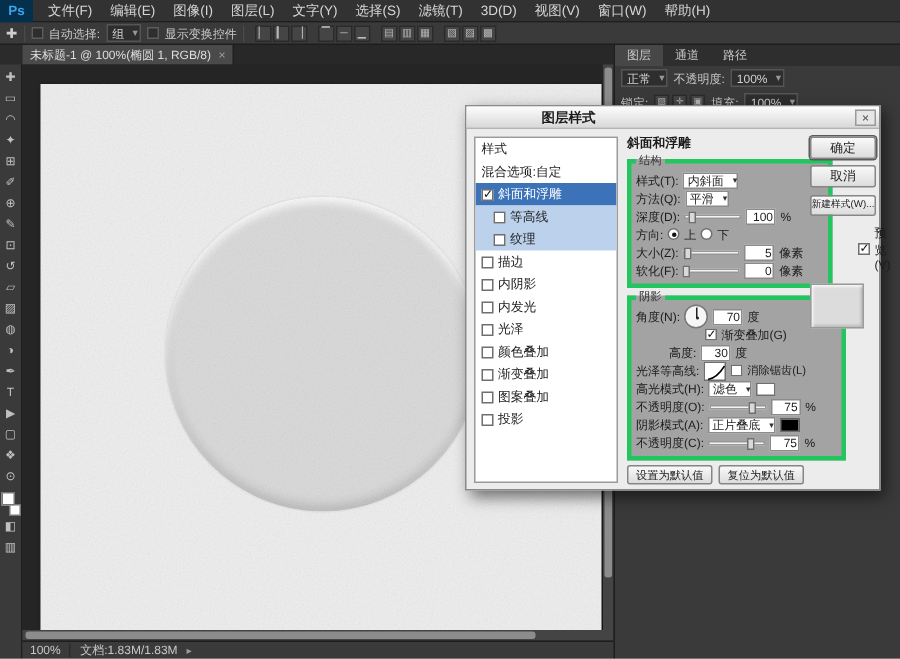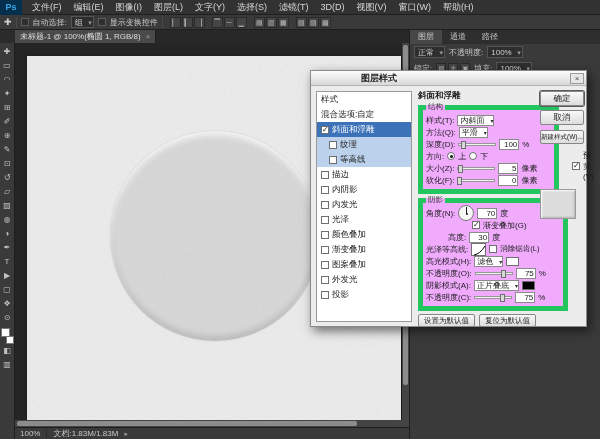--- a/index.html
+++ b/index.html
@@ -65,21 +65,21 @@
   #styleslist { position:absolute; left:5px; top:20px; width:96px; height:231px; background:#ffffff; border:1px solid #9a9a9a; overflow:hidden; }
   .sl-item { display:flex; align-items:center; gap:3px; height:15px; padding-left:4px; font-size:8.5px; white-space:nowrap; }
   .sl-item.sub { padding-left:12px; }
   .sl-item.sel { background:#3c72b8; color:#fff; }
   .sl-item.subsel { background:#bcd2ec; }
   .cb { width:8px; height:8px; background:#fff; border:1px solid #6f6f6f; flex:none; position:relative; }
   .cb.on::after { content:"✓"; position:absolute; left:0px; top:-2px; font-size:8px; color:#111; }
 
   #midcol { position:absolute; left:107px; top:19px; width:118px; }
   #midcol .ptitle { font-size:8.5px; font-weight:bold; height:11px; }
-  fieldset { border:5px solid #22c55e; padding:2px 17px 3px 3px; margin-top:1px; background:#f0abfc; }
+  fieldset { border:3px solid #22c55e; padding:2px 17px 3px 3px; margin-top:1px; background:#a3a3a3; }
   legend { font-size:7.5px; padding:0 2px; color:#333; }
   .frow { display:flex; align-items:center; gap:3px; height:12px; white-space:nowrap; }
   .flabel { font-size:8px; flex:none; }
   .lt-select { position:relative; background:#fff; border:1px solid #8b8b8b; height:11px; font-size:8px; line-height:9px; padding:0 9px 0 2px; }
   .lt-select .arr { position:absolute; right:0px; top:1px; font-size:6px; color:#333; }
   .valbox { width:20px; height:11px; background:#fff; border:1px solid #8b8b8b; font-size:8px; line-height:9px; text-align:right; padding-right:1px; flex:none; }
   .unit { font-size:8px; }
   .slider { position:relative; width:38px; height:9px; flex:none; }
   .slider .track { position:absolute; left:0; right:0; top:3px; height:3px; background:#f4f4f4; border:1px solid #979797; }
   .slider .thumb { position:absolute; top:1px; width:5px; height:8px; background:#d9d9d9; border:1px solid #6f6f6f; }
@@ -250,26 +250,26 @@
       </div>
     <div class="sl-item">
         <span>混合选项:自定</span>
       </div>
     <div class="sl-item sel">
         <span class="cb on"></span>
         <span>斜面和浮雕</span>
       </div>
     <div class="sl-item sub subsel">
         <span class="cb"></span>
+        <span>等高线</span>
+      </div>
+    <div class="sl-item sub subsel">
+        <span class="cb"></span>
         <span>纹理</span>
       </div>
-    <div class="sl-item sub subsel">
-        <span class="cb"></span>
-        <span>等高线</span>
-      </div>
     <div class="sl-item">
         <span class="cb"></span>
         <span>描边</span>
       </div>
     <div class="sl-item">
         <span class="cb"></span>
         <span>内阴影</span>
       </div>
     <div class="sl-item">
         <span class="cb"></span>
@@ -283,24 +283,20 @@
         <span class="cb"></span>
         <span>颜色叠加</span>
       </div>
     <div class="sl-item">
         <span class="cb"></span>
         <span>渐变叠加</span>
       </div>
     <div class="sl-item">
         <span class="cb"></span>
         <span>图案叠加</span>
-      </div>
-    <div class="sl-item">
-        <span class="cb"></span>
-        <span>外发光</span>
       </div>
     <div class="sl-item">
         <span class="cb"></span>
         <span>投影</span>
       </div>
   </div>
 
   <div id="midcol">
     <div class="ptitle">斜面和浮雕</div>
 

